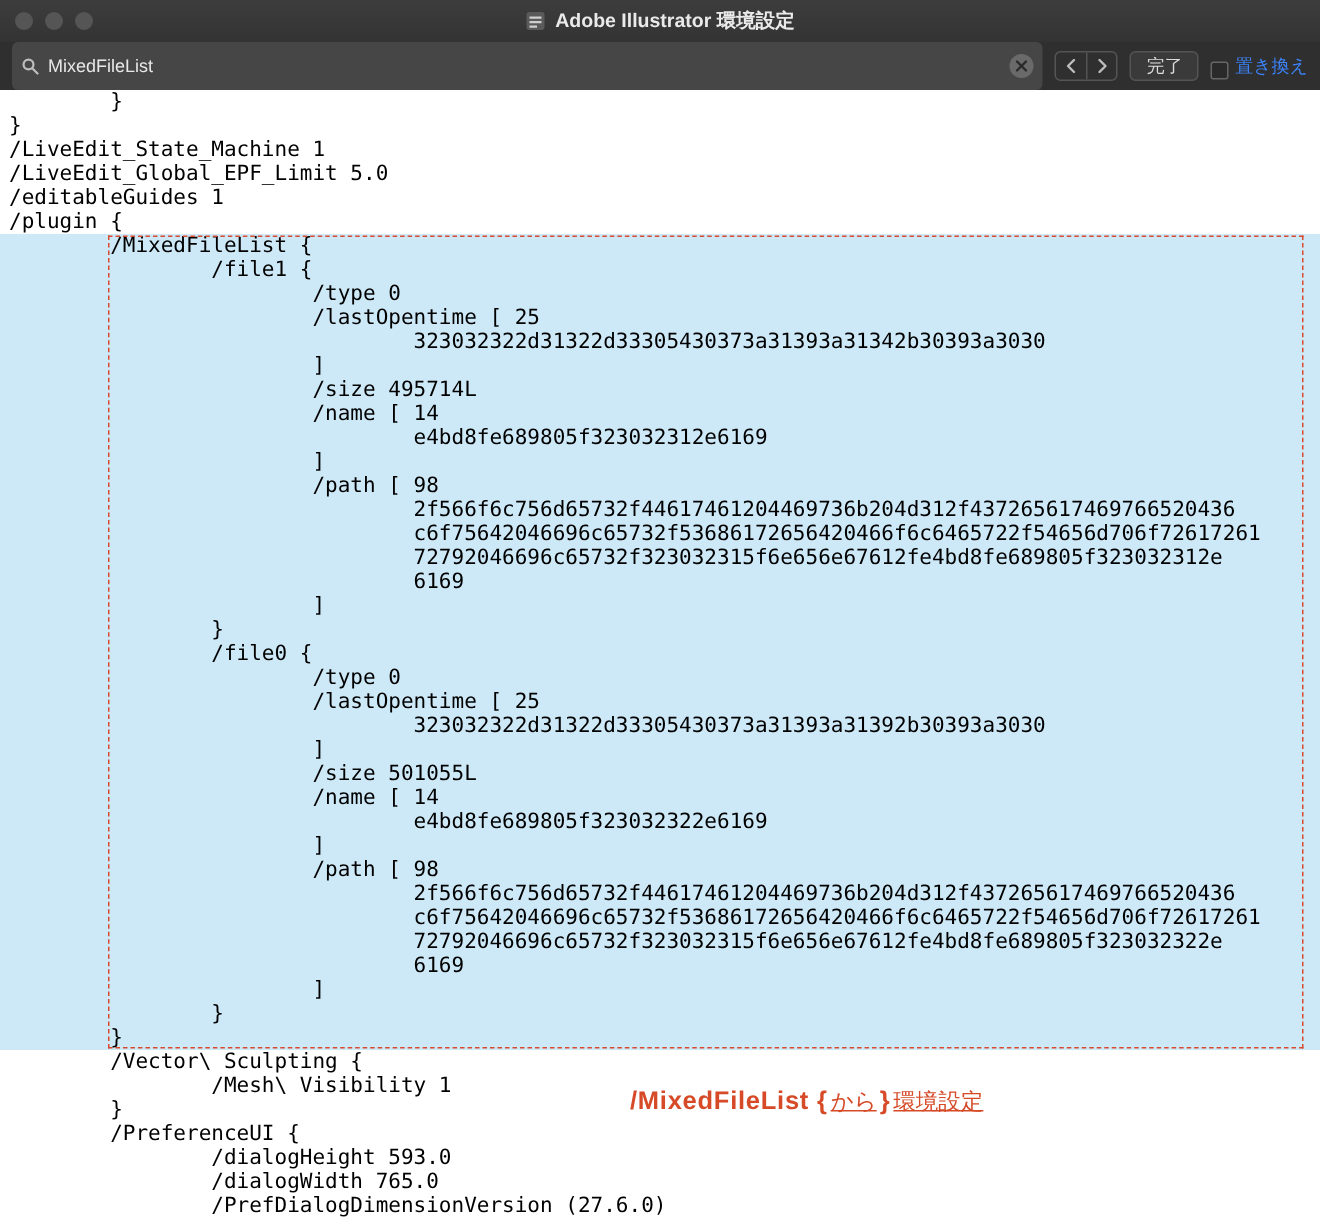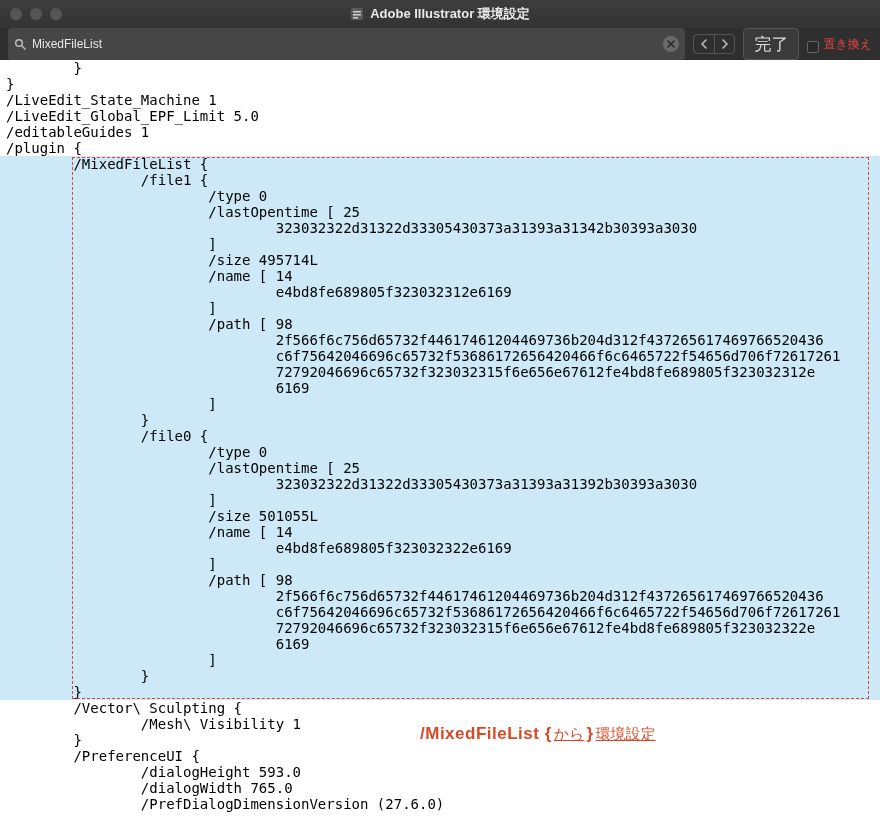--- a/index.html
+++ b/index.html
@@ -76,30 +76,30 @@
     overflow: hidden;
     height: 20px;
   }
   .navbtn {
     width: 20px;
     display: flex; align-items:center; justify-content:center;
     cursor: pointer;
   }
   .navbtn + .navbtn { border-left:1px solid #555555; }
   .done-btn {
-    height: 32px;
+    height: 20px;
     padding: 0 10px;
     border: 1px solid #555555;
     border-radius: 4px;
     color: #dcdcdc;
-    font-size: 17px;
+    font-size: 12px;
     display:flex; align-items:center; cursor:pointer;
     background:#3a3a3a;
   }
-  .replace-group { display:flex; align-items:flex-end; gap:4px; color:#ef4444; font-size:12px; }
+  .replace-group { display:flex; align-items:flex-end; gap:4px; color:#3b82f6; font-size:12px; }
   .replace-chk { width:12px; height:12px; border:1px solid #666666; border-radius:2px; background:#2a2a2a; }
   .content {
     position: relative;
     width: 880px;
     height: calc(816px - 28px - 32px);
   }
   pre.code {
     font-family: "Menlo", "Consolas", monospace;
     font-size: 14px;
     line-height: 16px;

